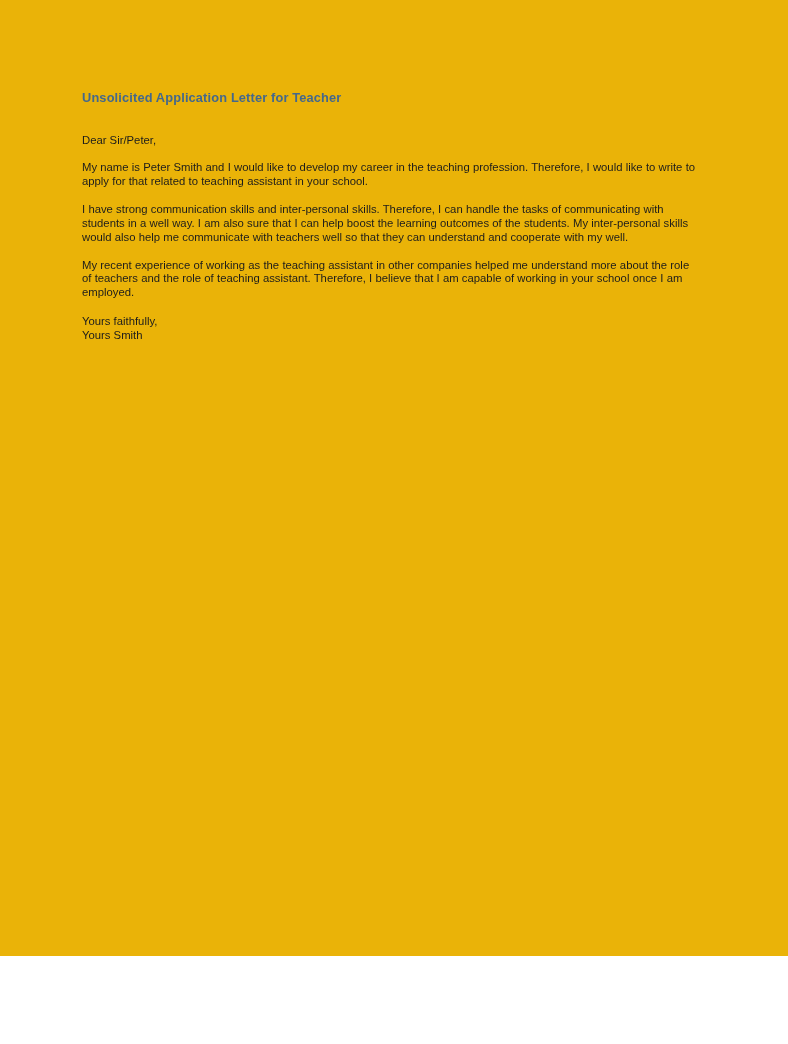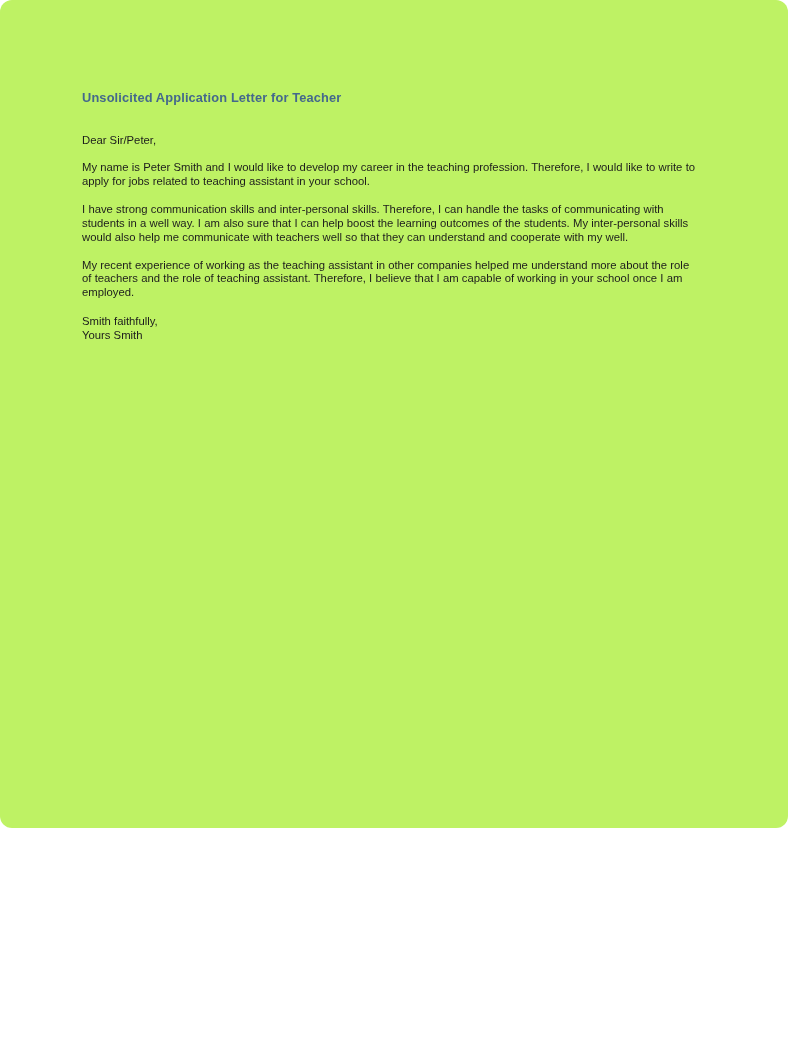--- a/index.html
+++ b/index.html
@@ -11,24 +11,23 @@
     height: 1044px;
     background: #ffffff;
     font-family: "Liberation Sans", sans-serif;
     -webkit-font-smoothing: antialiased;
     overflow: hidden;
   }
 
   .page {
     position: relative;
     width: 788px;
-    height: 828px;
-    background: #bef264;
+    height: 956px;
+    background: #eab308;
     box-sizing: border-box;
-    border-radius: 12px;
   }
 
   .letter {
     position: absolute;
     left: 82px;
     top: 90px;
     width: 617px;
   }
 
   .doc-title {
@@ -77,26 +76,26 @@
 </head>
 <body>
 
 <div class="page">
   <article class="letter">
 
     <h1 class="doc-title">Unsolicited Application Letter for Teacher</h1>
 
     <p class="salutation">Dear Sir/Peter,</p>
 
-    <p class="para">My name is Peter Smith and I would like to develop my career in the teaching profession. Therefore, I would like to write to apply for jobs related to teaching assistant in your school.</p>
+    <p class="para">My name is Peter Smith and I would like to develop my career in the teaching profession. Therefore, I would like to write to apply for that related to teaching assistant in your school.</p>
 
     <p class="para">I have strong communication skills and inter-personal skills. Therefore, I can handle the tasks of communicating with students in a well way. I am also sure that I can help boost the learning outcomes of the students. My inter-personal skills would also help me communicate with teachers well so that they can understand and cooperate with my well.</p>
 
     <p class="para">My recent experience of working as the teaching assistant in other companies helped me understand more about the role of teachers and the role of teaching assistant. Therefore, I believe that I am capable of working in your school once I am employed.</p>
 
 
     <div class="closing">
-      <span class="closing-line">Smith faithfully,</span>
+      <span class="closing-line">Yours faithfully,</span>
       <span class="closing-line">Yours Smith</span>
     </div>
 
   </article>
 </div>
 
 </body></html>

